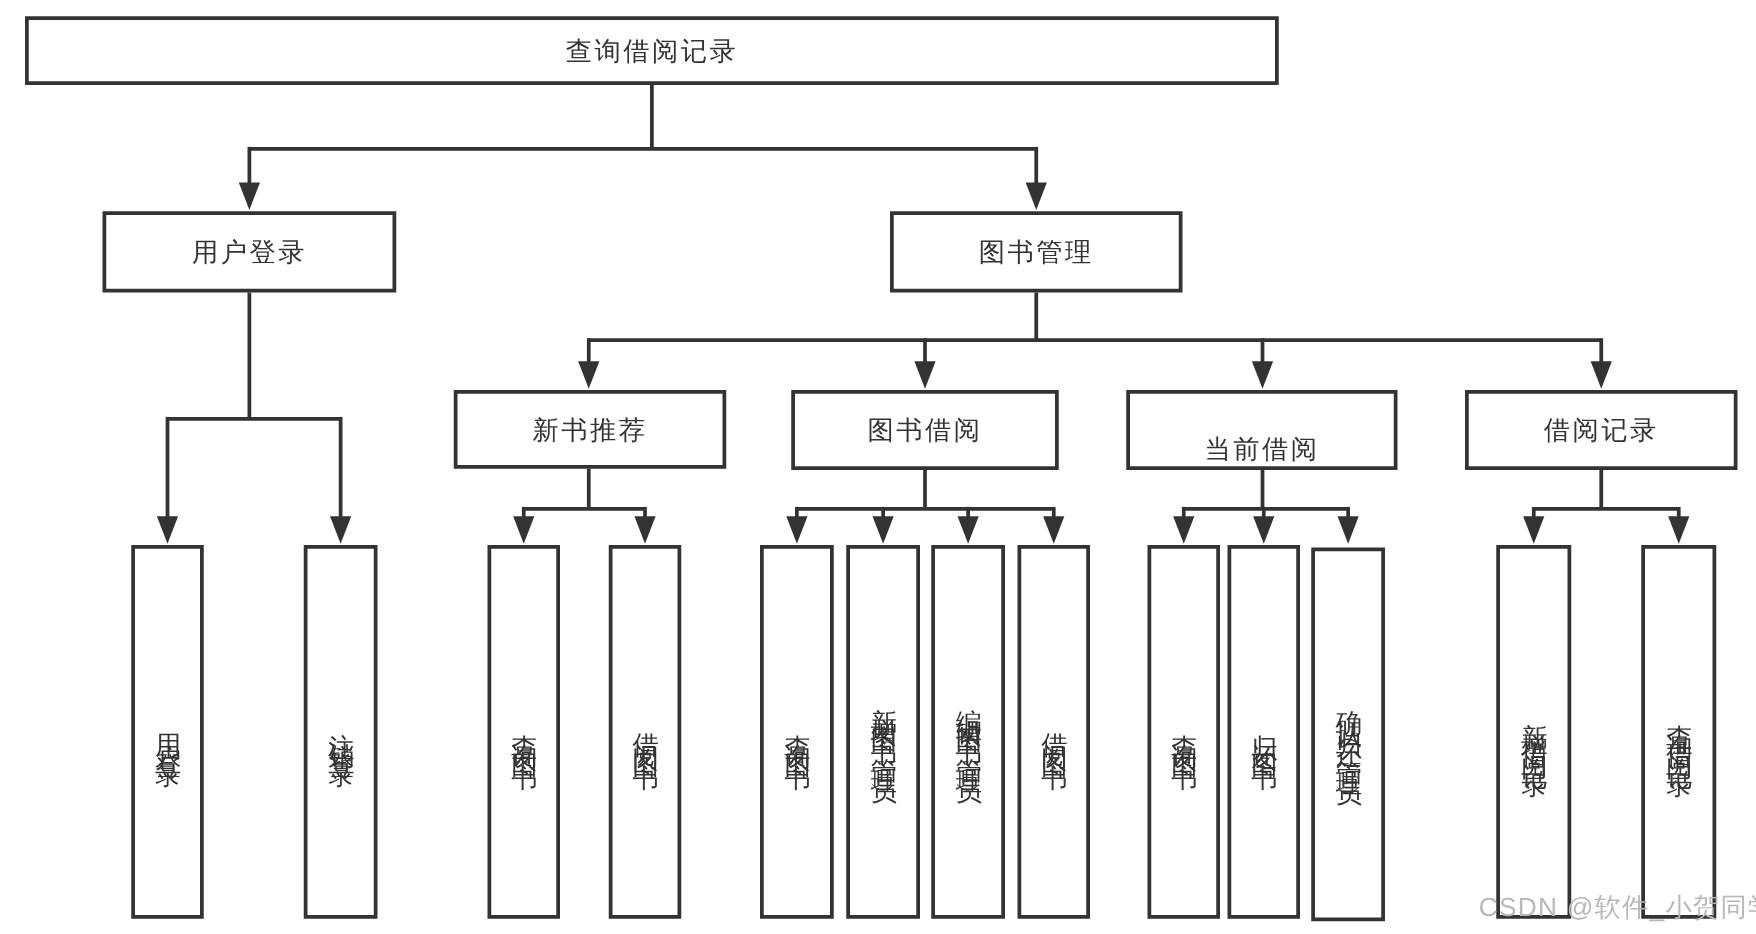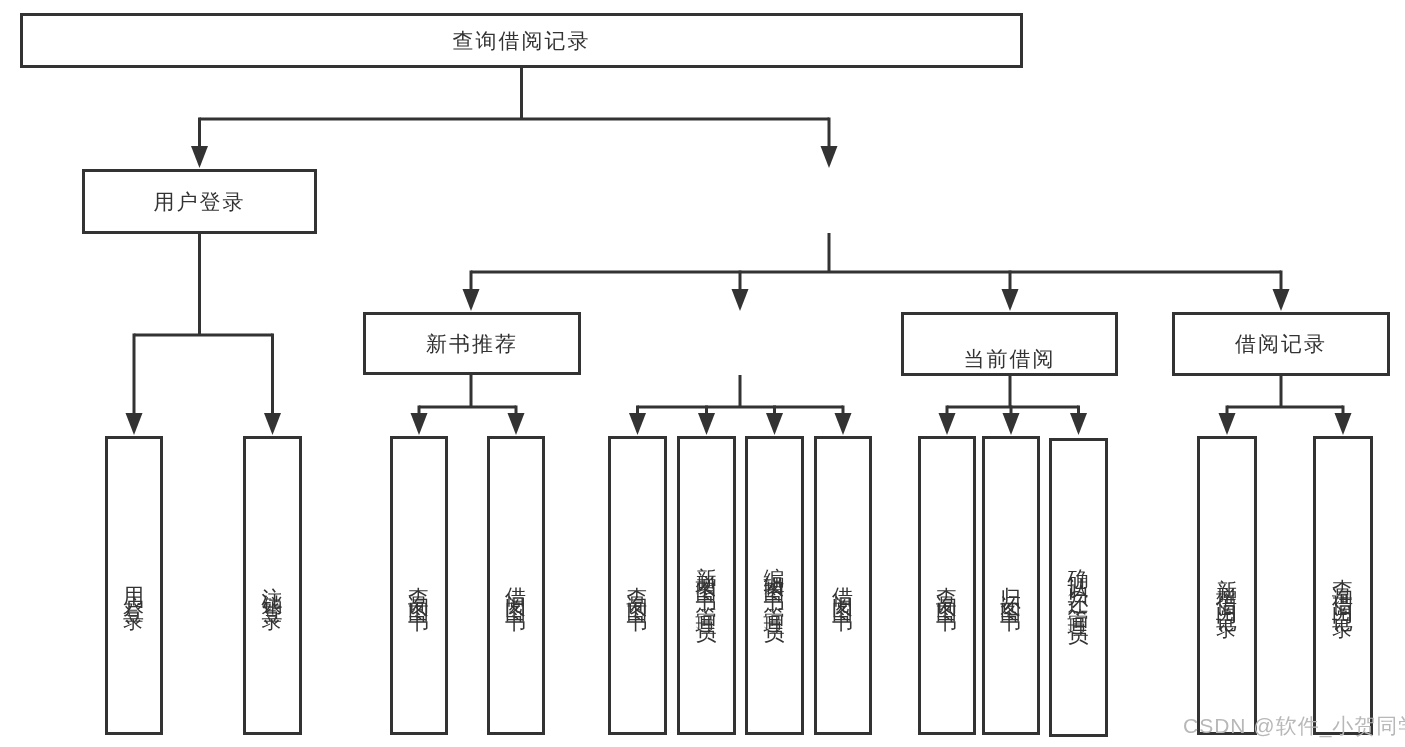--- a/index.html
+++ b/index.html
@@ -144,24 +144,30 @@
     <use href="#ah" x="1343" y="435"></use>
   </svg>
 
   <div class="node hbox" style="left:20px; top:13px; width:1003px; height:55px;">
     <span>查询借阅记录</span>
   </div>
 
   <div class="node hbox" style="left:82px; top:169px; width:235px; height:65px;">
     <span>用户登录</span>
   </div>
+  <div class="node hbox" style="left:712px; top:169px; width:234px; height:65px;">
+    <span>图书管理</span>
+  </div>
 
   <div class="node hbox" style="left:363px; top:312px; width:218px; height:63px;align-items:center;">
     <span>新书推荐</span>
   </div>
+  <div class="node hbox" style="left:633px; top:312px; width:214px; height:64px;">
+    <span>图书借阅</span>
+  </div>
   <div class="node hbox" style="left:901px; top:312px; width:217px; height:64px;align-items:flex-end;">
     <span>当前借阅</span>
   </div>
   <div class="node hbox" style="left:1172px; top:312px; width:218px; height:64px;">
     <span>借阅记录</span>
   </div>
 
   <div class="node vbox" style="left:105px; top:436px; width:58px; height:299px;">
     <span class="vtext">用户登录</span>
   </div>

